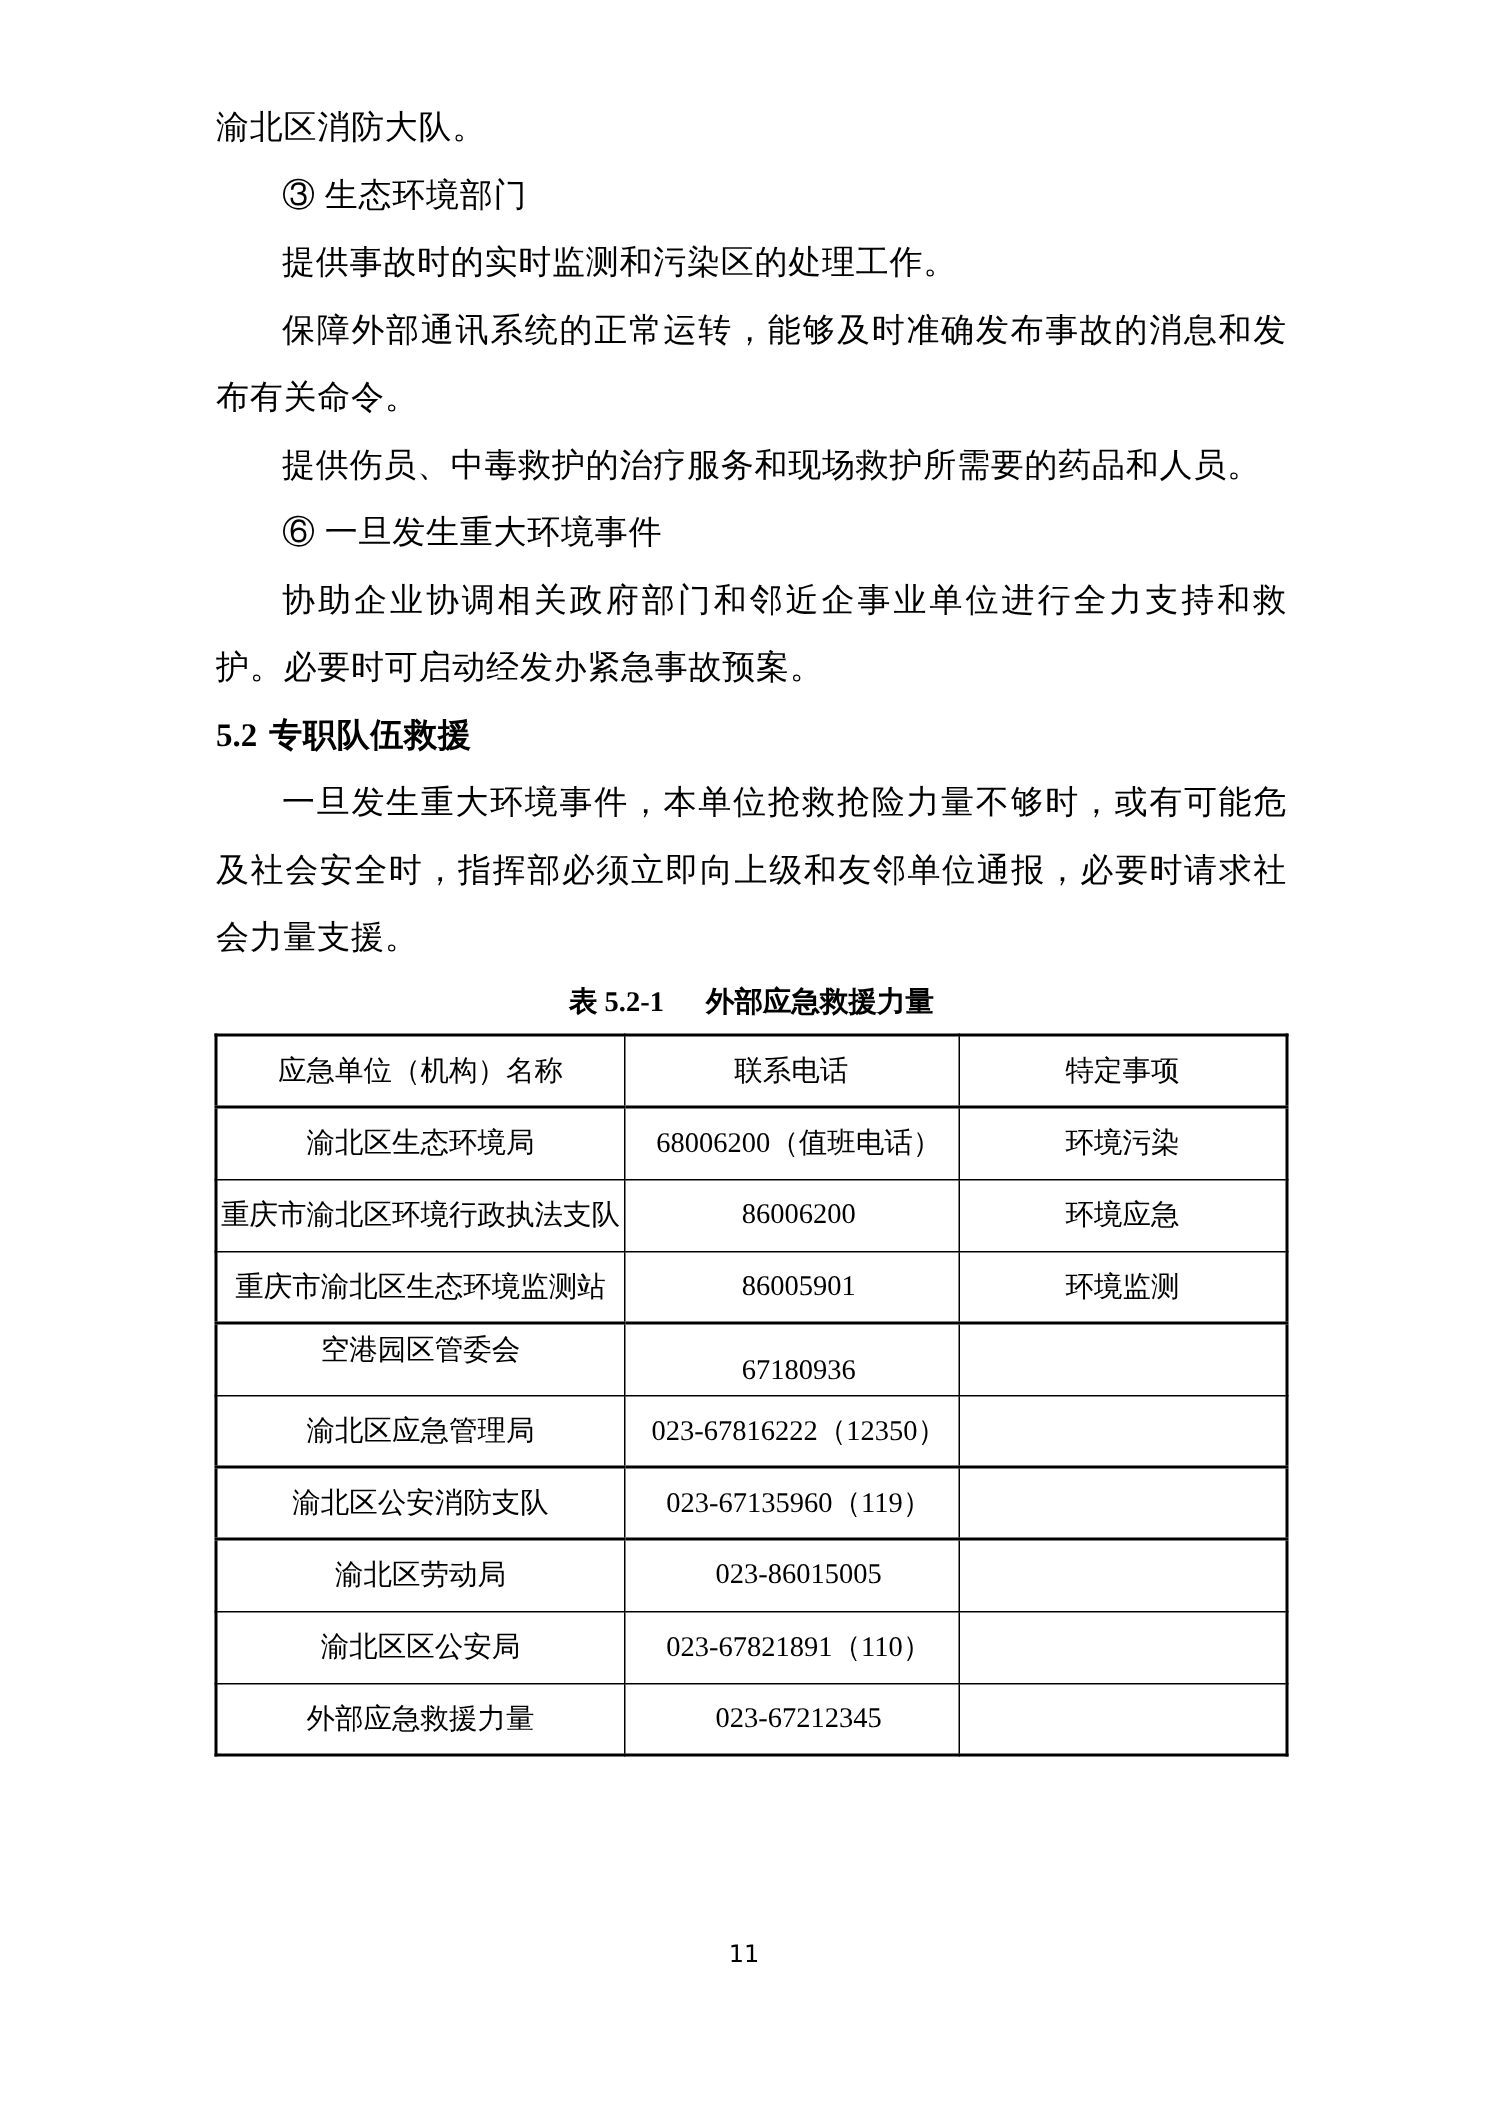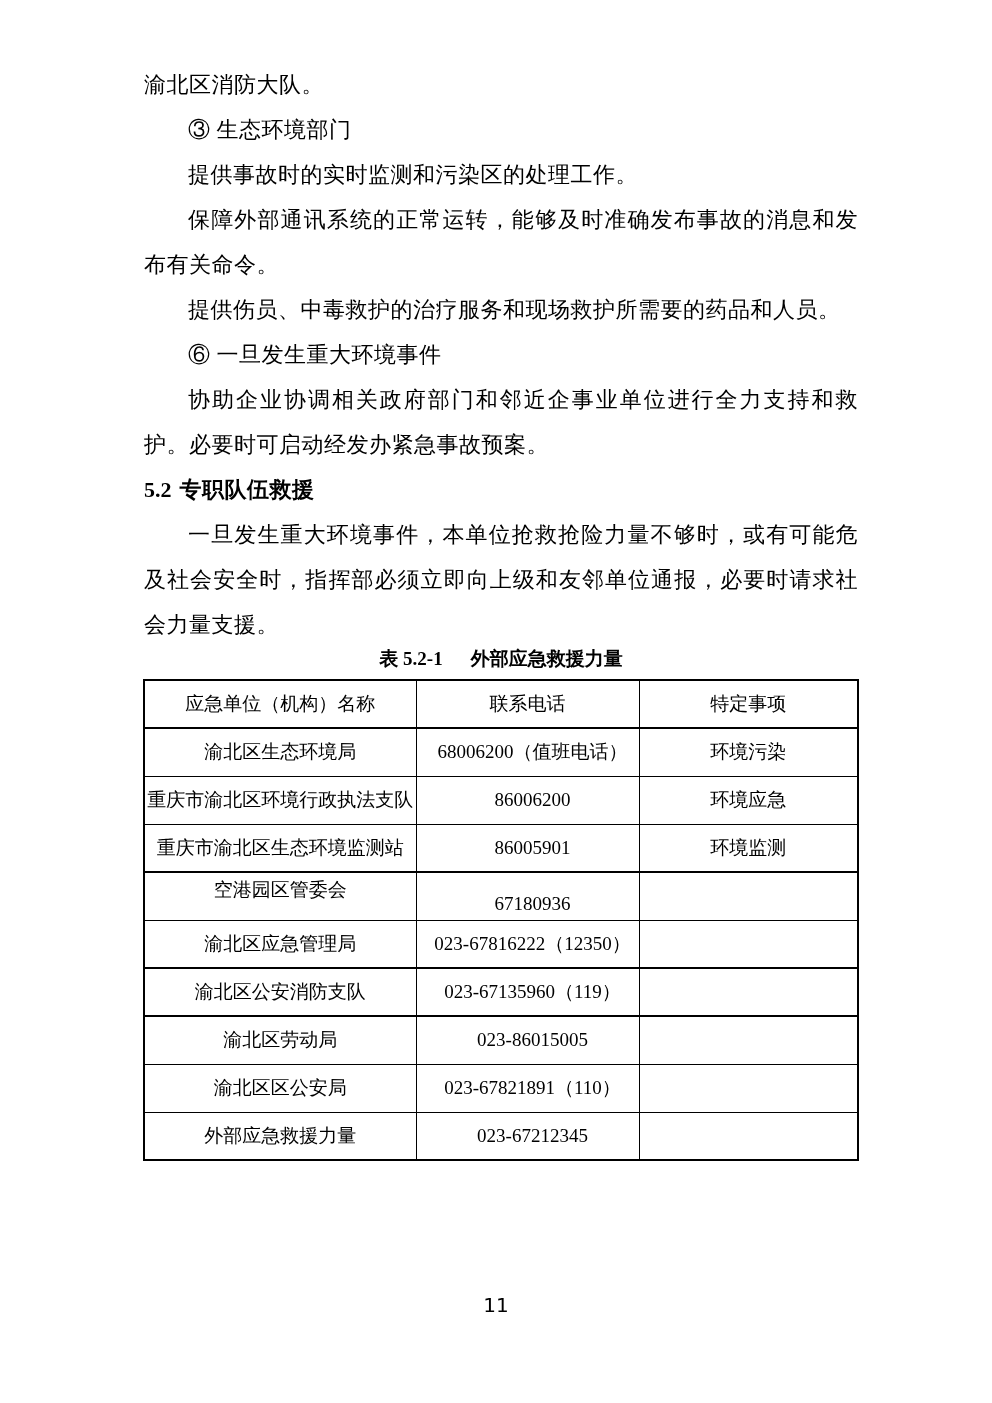--- a/index.html
+++ b/index.html
@@ -38,20 +38,21 @@
     font-weight: normal;
     letter-spacing: 0.5px;
   }
   .section-heading .sec-num {
     font-weight: bold;
     letter-spacing: 0;
     margin-right: 8px;
   }
   .section-heading .sec-title { font-weight: bold; }
   .table-caption {
+    margin-top: 10px;
     margin-bottom: 8px;
     text-align: center;
     font-weight: bold;
     font-size: 19px;
     line-height: 24px;
   }
   .table-caption .caption-label { margin-right: 28px; }
   table.rescue-table {
     border-collapse: collapse;
     table-layout: fixed;
@@ -78,21 +79,21 @@
   .rescue-table tbody tr:nth-child(6) td { border-bottom-width: 2px; }
   
   .rescue-table tbody tr:nth-child(4) td.cell-name { vertical-align: top; padding-top: 4px; }
   .rescue-table tbody tr:nth-child(4) td.cell-phone { vertical-align: bottom; padding-bottom: 5px; }
   .page-number {
     position: absolute;
     left: 0;
     top: 1293px;
     width: 992px;
     text-align: center;
-    font-size: 20px;
+    font-size: 16px;
     font-family: "DejaVu Sans", "Liberation Sans", sans-serif;
   }
 </style>
 </head>
 <body>
 
 <div class="page">
   <div class="content">
 
     <div id="body-blocks">

